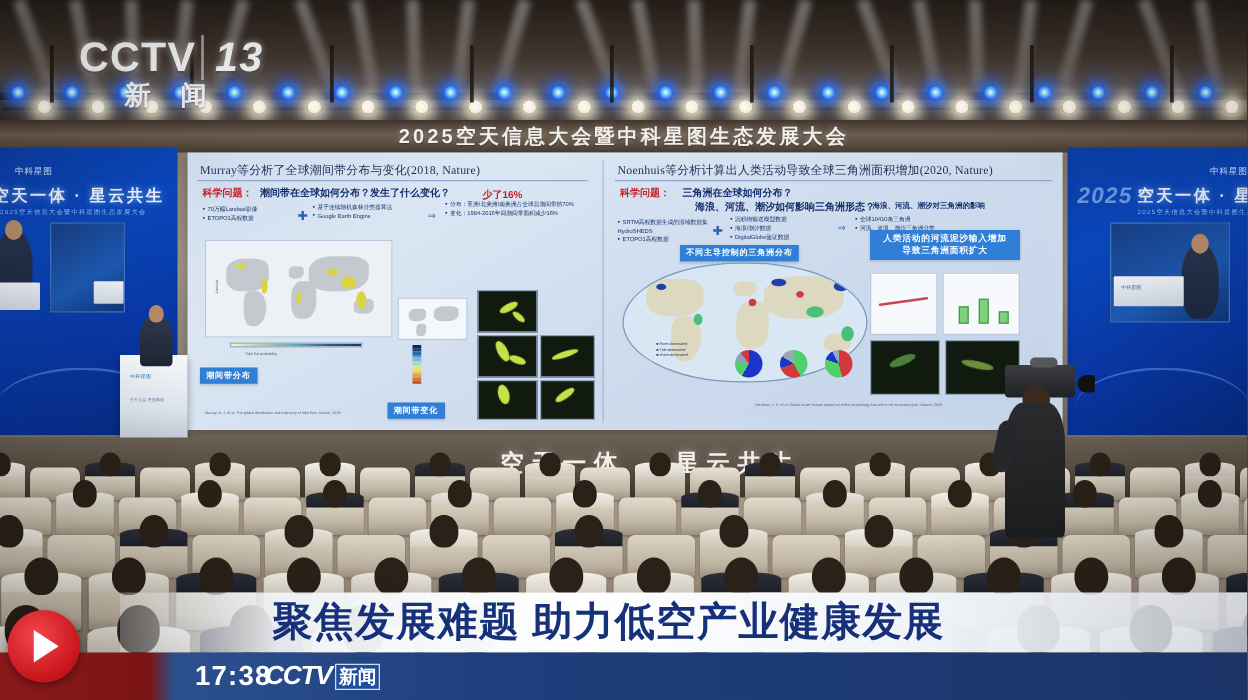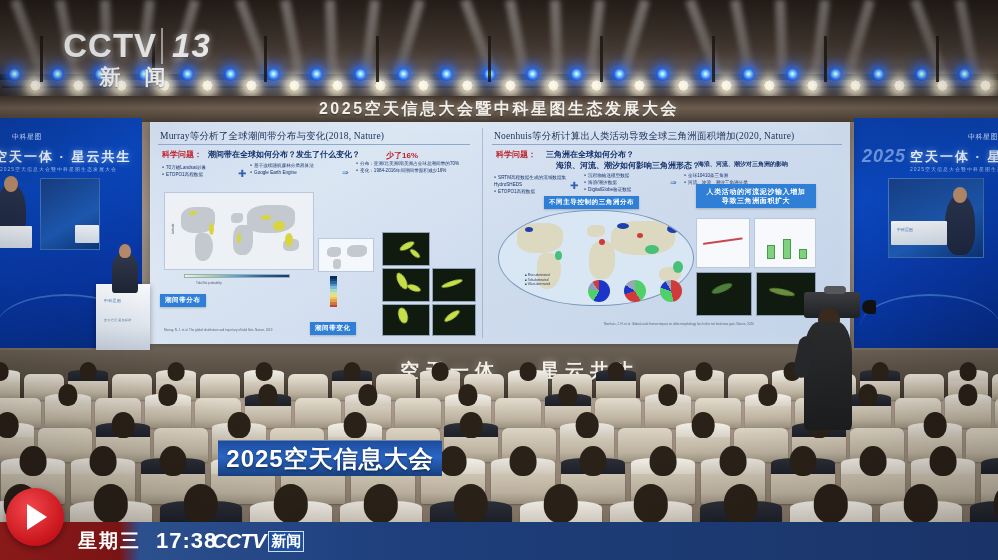--- a/index.html
+++ b/index.html
@@ -957,26 +957,25 @@
       <div class="cm-mic"></div>
       <div class="cm-lens"></div>
     </div>
     <div class="cm-head"></div>
     <div class="cm-body"></div>
     <div class="cm-arm"></div>
   </div>
 
   <div class="vignette"></div>
 
-  <div class="lt-tag">
-    <span>2025空天信息大会</span>
+  <div class="lt-main">
+    <span>聚焦发展难题 助力低空产业健康发展</span>
   </div>
 
   <div class="lt-ticker">
-    <div class="tk-day">星期三</div>
     <div class="tk-time">17:38</div>
     <div class="tk-brand">
       <span class="cc">CCTV</span>
       <span class="nw">新闻</span>
     </div>
   </div>
 
   <div class="play-badge">
     <div class="tri"></div>
     <div class="tri inner"></div>

